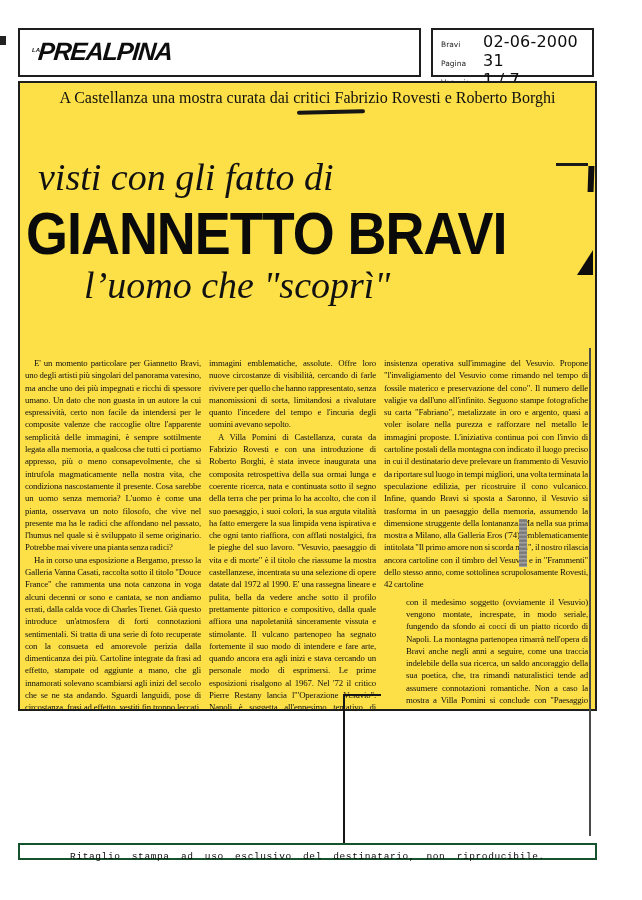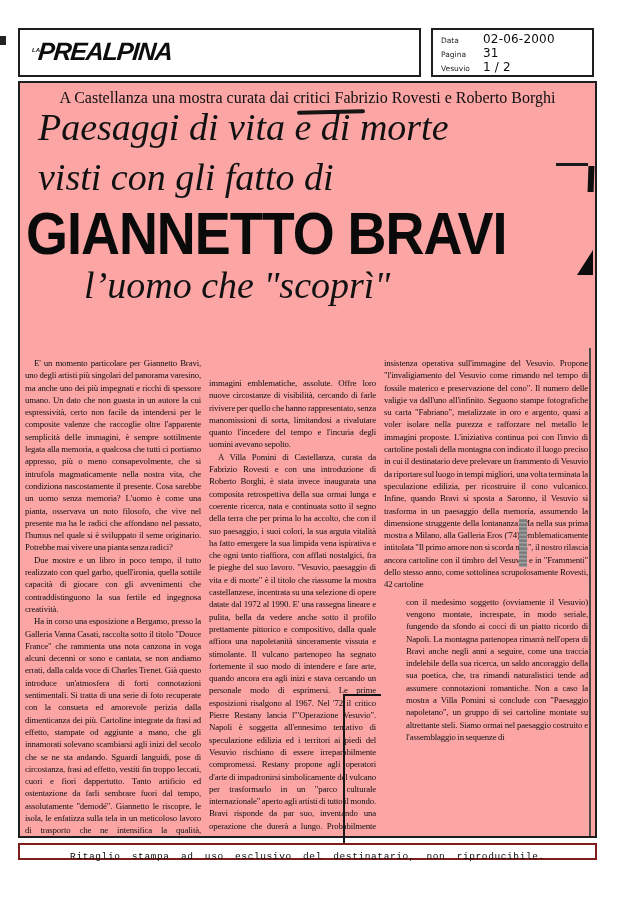--- a/index.html
+++ b/index.html
@@ -13,48 +13,48 @@
            font-size:6px;font-weight:bold;font-style:italic;letter-spacing:0;}
   .logo-text{position:absolute;left:17px;top:7px;font-family:"Liberation Sans",sans-serif;
              font-size:25px;font-weight:bold;font-style:italic;letter-spacing:-1.2px;
              transform:skewX(-5deg);transform-origin:left bottom;color:#0d0d0d;}
 
   
   .meta-box{left:431px;top:28px;width:163px;height:49px;border:2px solid #1e1e1e;box-sizing:border-box;
             background:#fff;display:flex;flex-direction:column;justify-content:space-evenly;padding:2px 8px;}
   .meta-row{display:flex;align-items:baseline;}
   .meta-label{width:42px;font-family:"DejaVu Sans",sans-serif;font-size:7.5px;color:#222;}
-  .meta-value{font-family:"DejaVu Sans",sans-serif;font-size:12px;color:#0d0d0d;letter-spacing:0.2px;}
+  .meta-value{font-family:"DejaVu Sans",sans-serif;font-size:16px;color:#0d0d0d;letter-spacing:0.2px;}
 
   
-  .article-frame{left:18px;top:81px;width:579px;height:757px;border:2px solid #1e1e1e;
-                 box-sizing:border-box;background:#fca5a5;overflow:hidden;}
+  .article-frame{left:18px;top:81px;width:579px;height:630px;border:2px solid #1e1e1e;
+                 box-sizing:border-box;background:#fde047;overflow:hidden;}
   .kicker{position:absolute;left:0;top:6px;width:100%;text-align:center;font-size:16px;color:#0f0f0f;}
   .title-line1{position:absolute;left:18px;top:22px;font-size:38px;font-style:italic;letter-spacing:0;white-space:nowrap;}
   .title-line2{position:absolute;left:18px;top:72px;font-size:38px;font-style:italic;white-space:nowrap;}
   .headline{position:absolute;left:6px;top:116px;font-family:"Liberation Sans",sans-serif;
             font-size:55px;font-weight:bold;letter-spacing:-1px;white-space:nowrap;
             transform:scale(0.98,1.08);transform-origin:left top;color:#0a0a0a;}
   .subtitle-line1{position:absolute;left:64px;top:180px;font-size:38px;font-style:italic;white-space:nowrap;}
   .subtitle-line2{position:absolute;left:64px;top:230px;font-size:38px;font-style:italic;white-space:nowrap;}
 
   
   .columns{position:absolute;left:5px;top:274px;width:567px;height:478px;overflow:hidden;
            display:flex;gap:8px;}
   .col{font-size:8.8px;line-height:12.3px;text-align:justify;letter-spacing:-0.15px;word-spacing:-0.5px;
        overflow:hidden;height:478px;}
   .col1{width:176px;}
-  .col2{width:167px;margin-top:20px;}
+  .col2{width:167px;}
   .col3{width:204px;}
   .col p{margin:0;}
   .col p.indent{text-indent:9px;}
   .col p.block-indent{margin-left:22px;margin-top:5px;}
 
   
-  .footer-box{left:18px;top:843px;width:579px;height:17px;border:2px solid #7f1d1d;box-sizing:border-box;
+  .footer-box{left:18px;top:843px;width:579px;height:17px;border:2px solid #14532d;box-sizing:border-box;
               background:#fff;text-align:center;}
   .footer-text{font-family:"Liberation Mono",monospace;font-size:9.5px;letter-spacing:0.6px;
                word-spacing:5px;line-height:12px;color:#0d0d0d;}
 
   
   .rule-inner{left:589px;top:348px;width:2px;height:488px;background:#4a4a4a;}
   .smudge-top{left:297px;top:110px;width:68px;height:4px;background:#151515;border-radius:2px;transform:rotate(-1.2deg);}
   .dash-right{left:556px;top:163px;width:32px;height:3px;background:#1a1a1a;}
   .streak-right{left:588px;top:166px;width:6px;height:26px;background:#101010;transform:rotate(2deg);}
   .wedge-right{left:577px;top:250px;width:16px;height:25px;background:#0d0d0d;
@@ -67,43 +67,41 @@
 </head>
 <body>
 
 <div class="abs logo-box">
   <span class="logo-la">LA</span>
   <span class="logo-text">PREALPINA</span>
 </div>
 
 <div class="abs meta-box">
   <div class="meta-row">
-    <span class="meta-label">Data</span>
+    <span class="meta-label">Bravi</span>
     <span class="meta-value">02-06-2000</span>
   </div>
   <div class="meta-row">
     <span class="meta-label">Pagina</span>
     <span class="meta-value">31</span>
   </div>
   <div class="meta-row">
     <span class="meta-label">Vesuvio</span>
-    <span class="meta-value">1 / 2</span>
+    <span class="meta-value">1 / 7</span>
   </div>
 </div>
 
 <div class="abs article-frame">
   <div class="kicker">A Castellanza una mostra curata dai critici Fabrizio Rovesti e Roberto Borghi</div>
-  <div class="title-line1">Paesaggi di vita e di morte</div>
   <div class="title-line2">visti con gli fatto di</div>
   <div class="headline">GIANNETTO BRAVI</div>
   <div class="subtitle-line1">l’uomo che "scoprì"</div>
   <div class="columns">
     <div class="col col1">
         <p class="indent">E' un momento particolare per Giannetto Bravi, uno degli artisti più singolari del panorama varesino, ma anche uno dei più impegnati e ricchi di spessore umano. Un dato che non guasta in un autore la cui espressività, certo non facile da intendersi per le composite valenze che raccoglie oltre l'apparente semplicità delle immagini, è sempre sottilmente legata alla memoria, a qualcosa che tutti ci portiamo appresso, più o meno consapevolmente, che si intrufola magmaticamente nella nostra vita, che condiziona nascostamente il presente. Cosa sarebbe un uomo senza memoria? L'uomo è come una pianta, osservava un noto filosofo, che vive nel presente ma ha le radici che affondano nel passato, l'humus nel quale si è sviluppato il seme originario. Potrebbe mai vivere una pianta senza radici?</p>
-        <p class="indent">Due mostre e un libro in poco tempo, il tutto realizzato con quel garbo, quell'ironia, quella sottile capacità di giocare con gli avvenimenti che contraddistinguono la sua fertile ed ingegnosa creatività.</p>
         <p class="indent">Ha in corso una esposizione a Bergamo, presso la Galleria Vanna Casati, raccolta sotto il titolo "Douce France" che rammenta una nota canzona in voga alcuni decenni or sono e cantata, se non andiamo errati, dalla calda voce di Charles Trenet. Già questo introduce un'atmosfera di forti connotazioni sentimentali. Si tratta di una serie di foto recuperate con la consueta ed amorevole perizia dalla dimenticanza dei più. Cartoline integrate da frasi ad effetto, stampate od aggiunte a mano, che gli innamorati solevano scambiarsi agli inizi del secolo che se ne sta andando. Sguardi languidi, pose di circostanza, frasi ad effetto, vestiti fin troppo leccati, cuori e fiori dappertutto. Tanto artificio ed ostentazione da farli sembrare fuori dal tempo, assolutamente "demodé". Giannetto le riscopre, le isola, le enfatizza sulla tela in un meticoloso lavoro di trasporto che ne intensifica la qualità, trasformandole in</p>
       </div>
     <div class="col col2">
         <p class="">immagini emblematiche, assolute. Offre loro nuove circostanze di visibilità, cercando di farle rivivere per quello che hanno rappresentato, senza manomissioni di sorta, limitandosi a rivalutare quanto l'incedere del tempo e l'incuria degli uomini avevano sepolto.</p>
         <p class="indent">A Villa Pomini di Castellanza, curata da Fabrizio Rovesti e con una introduzione di Roberto Borghi, è stata invece inaugurata una composita retrospettiva della sua ormai lunga e coerente ricerca, nata e continuata sotto il segno della terra che per prima lo ha accolto, che con il suo paesaggio, i suoi colori, la sua arguta vitalità ha fatto emergere la sua limpida vena ispirativa e che ogni tanto riaffiora, con afflati nostalgici, fra le pieghe del suo lavoro. "Vesuvio, paesaggio di vita e di morte" è il titolo che riassume la mostra castellanzese, incentrata su una selezione di opere datate dal 1972 al 1990. E' una rassegna lineare e pulita, bella da vedere anche sotto il profilo prettamente pittorico e compositivo, dalla quale affiora una napoletanità sinceramente vissuta e stimolante. Il vulcano partenopeo ha segnato fortemente il suo modo di intendere e fare arte, quando ancora era agli inizi e stava cercando un personale modo di esprimersi. Le prime esposizioni risalgono al 1967. Nel '72 il critico Pierre Restany lancia l'"Operazione Vesuvio". Napoli è soggetta all'ennesimo tentativo di speculazione edilizia ed i territori ai piedi del Vesuvio rischiano di essere irreparabilmente compromessi. Restany propone agli operatori d'arte di impadronirsi simbolicamente del vulcano per trasformarlo in un "parco culturale internazionale" aperto agli artisti di tutto il mondo. Bravi risponde da par suo, inventando una operazione che durerà a lungo. Probabilmente ancora oggi, considerata la sua</p>
       </div>
     <div class="col col3">
         <p class="">insistenza operativa sull'immagine del Vesuvio. Propone "l'invaligiamento del Vesuvio come rimando nel tempo di fossile materico e preservazione del cono". Il numero delle valigie va dall'uno all'infinito. Seguono stampe fotografiche su carta "Fabriano", metalizzate in oro e argento, quasi a voler isolare nella purezza e rafforzare nel metallo le immagini proposte. L'iniziativa continua poi con l'invio di cartoline postali della montagna con indicato il luogo preciso in cui il destinatario deve prelevare un frammento di Vesuvio da riportare sul luogo in tempi migliori, una volta terminata la speculazione edilizia, per ricostruire il cono vulcanico. Infine, quando Bravi si sposta a Saronno, il Vesuvio si trasforma in un paesaggio della memoria, assumendo la dimensione struggente della lontananza. Ma nella sua prima mostra a Milano, alla Galleria Eros ('74), emblematicamente intitolata "Il primo amore non si scorda mai", il nostro rilascia ancora cartoline con il timbro del Vesuvio e in "Frammenti" dello stesso anno, come sottolinea scrupolosamente Rovesti, 42 cartoline</p>
         <p class=" block-indent">con il medesimo soggetto (ovviamente il Vesuvio) vengono montate, increspate, in modo seriale, fungendo da sfondo ai cocci di un piatto ricordo di Napoli. La montagna partenopea rimarrà nell'opera di Bravi anche negli anni a seguire, come una traccia indelebile della sua ricerca, un saldo ancoraggio della sua poetica, che, tra rimandi naturalistici tende ad assumere connotazioni romantiche. Non a caso la mostra a Villa Pomini si conclude con "Paesaggio napoletano", un gruppo di sei cartoline montate su altrettante steli. Siamo ormai nel paesaggio costruito e l'assemblaggio in sequenze di</p>
       </div>

